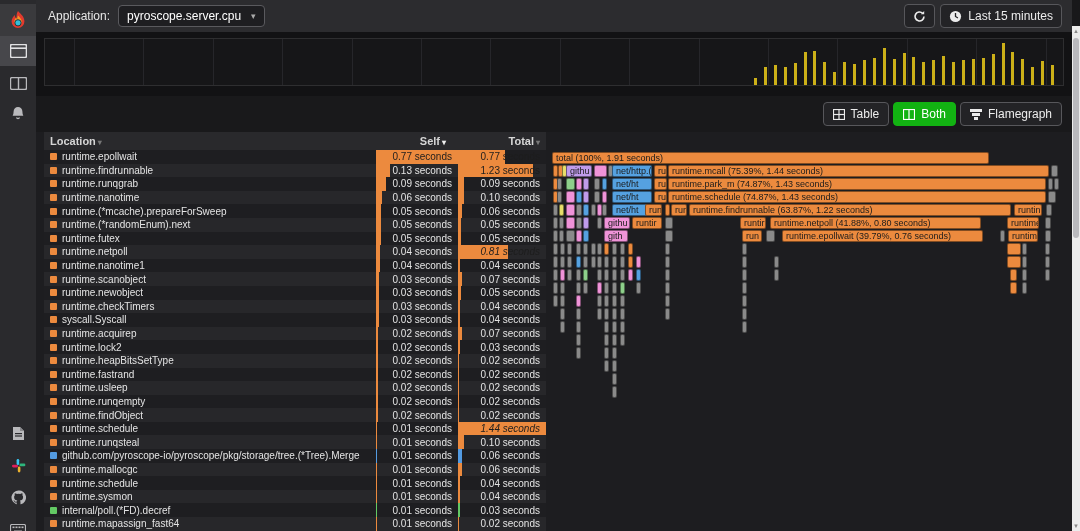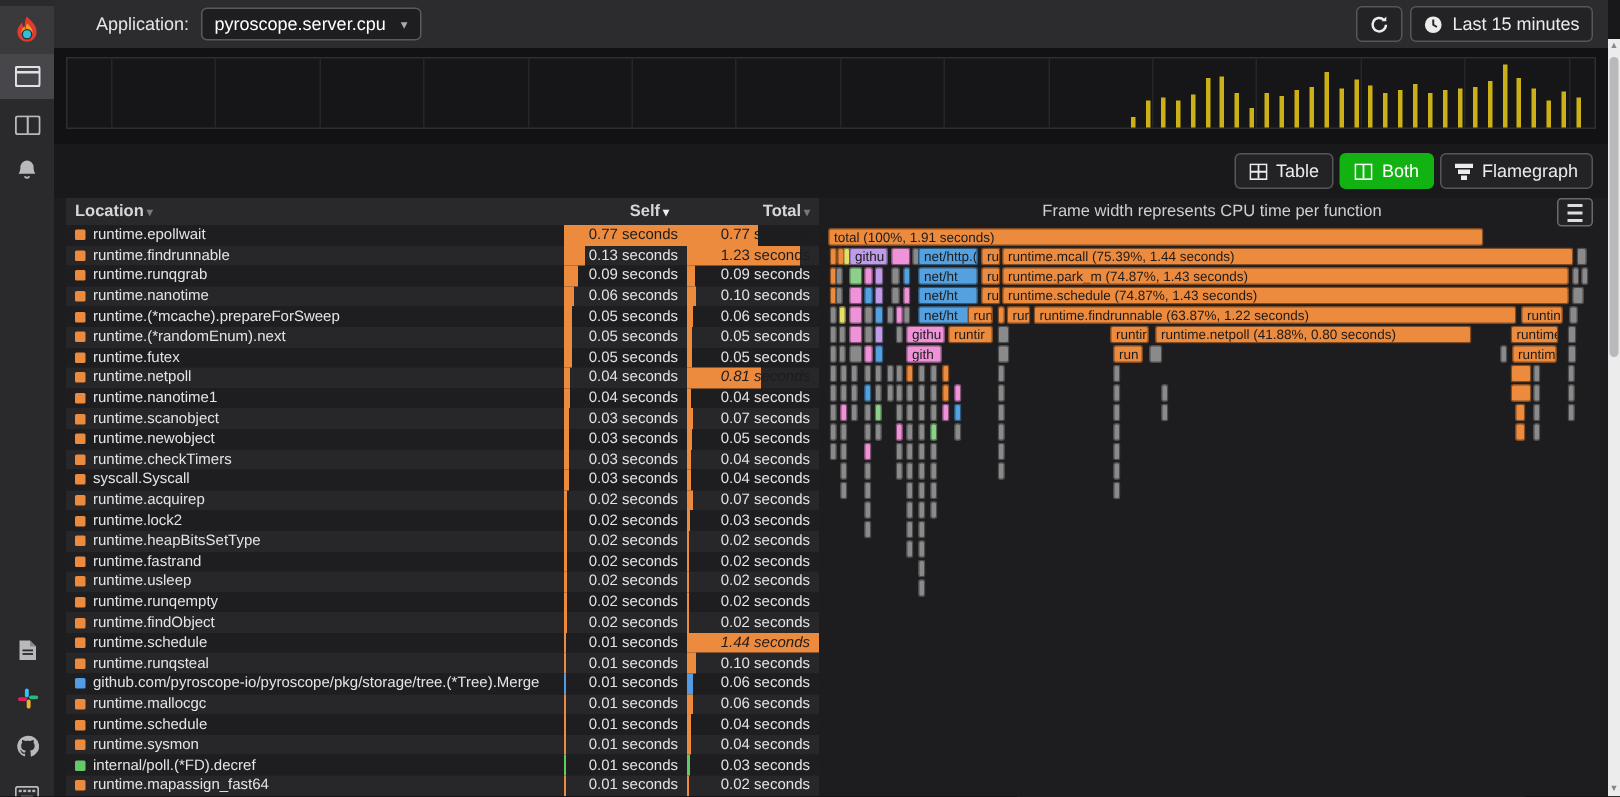--- a/index.html
+++ b/index.html
@@ -7,21 +7,21 @@
 
   
   .sidebar{position:absolute;left:0;top:0;width:36px;height:531px;background:#2a2a2d;}
   .side-item{position:absolute;left:0;width:36px;height:30px;display:flex;align-items:center;justify-content:center;color:#c3c3c6;}
   .side-item svg{display:block;}
   .logo-cell{top:4px;height:34px;background:#3a3a3d;}
   .active-cell{background:#47474b;}
 
   
   .topbar{position:absolute;left:36px;top:0;width:1036px;height:32px;background:#2c2c2f;display:flex;align-items:center;}
-  .app-label{color:#e6e6e6;font-size:12px;margin-left:28px;}
+  .app-label{color:#e6e6e6;font-size:12px;margin-left:12px;}
   .app-select{margin-left:8px;height:20px;background:#1e1e21;border:1px solid #5a5a5e;border-radius:4px;color:#fff;font-size:12px;display:flex;align-items:center;padding:0 8px;gap:10px;cursor:pointer;}
   .app-select .caret{color:#aaa;font-size:9px;}
   .topbar-right{margin-left:auto;display:flex;gap:5px;margin-right:10px;}
   .tb-btn{height:22px;background:#232326;border:1px solid #57575b;border-radius:4px;color:#ececec;font-size:12px;display:flex;align-items:center;padding:0 8px;gap:6px;cursor:pointer;}
 
   
   .timeline{position:absolute;left:36px;top:32px;width:1036px;height:64px;background:#121214;}
   .tl-plot{position:absolute;left:8px;top:6px;width:1018px;height:46px;background:#161618;border:1px solid #2e2e30;}
   .tl-grid{position:absolute;top:0;width:1px;height:100%;background:#26262a;}
   .tl-bar{position:absolute;bottom:0;width:3px;background:#ccb018;}
@@ -477,26 +477,20 @@
               <span class="t-ico" style="background: rgb(236, 138, 62);"></span>
               <span>runtime.mapassign_fast64</span>
             </span>
             <span class="t-cell self" style="background: linear-gradient(to right, rgb(236, 138, 62) 1.2987%, transparent 1.2987%);">0.01 seconds</span>
             <span class="t-cell total" style="background: linear-gradient(to right, rgb(236, 138, 62) 1.38889%, transparent 1.38889%);">0.02 seconds</span>
           </div>
         </div>
     </div>
 
     <div class="flame-panel">
-      <div class="fg-head">
-        <span>Frame width represents CPU time per function</span>
-        <div class="fg-menu">
-            <span class="lines"></span>
-          </div>
-      </div>
       <div class="fg-canvas">
           <div class="fseg" style="left: 0px; top: 0px; width: 437px; background: rgb(236, 138, 62);">total (100%, 1.91 seconds)</div>
           <div class="fseg" style="left: 1px; top: 13px; width: 4px; background: rgb(236, 138, 62);"></div>
           <div class="fseg" style="left: 6px; top: 13px; width: 3px; background: rgb(236, 138, 62);"></div>
           <div class="fseg" style="left: 10px; top: 13px; width: 3px; background: rgb(230, 222, 106);"></div>
           <div class="fseg" style="left: 14px; top: 13px; width: 26px; background: rgb(191, 155, 234);">githu</div>
           <div class="fseg" style="left: 42px; top: 13px; width: 13px; background: rgb(239, 147, 216);"></div>
           <div class="fseg" style="left: 56px; top: 13px; width: 3px; background: rgb(138, 138, 138);"></div>
           <div class="fseg" style="left: 60px; top: 13px; width: 40px; background: rgb(85, 161, 224);">net/http.(*</div>
           <div class="fseg" style="left: 102px; top: 13px; width: 13px; background: rgb(236, 138, 62);">runtim</div>
@@ -555,20 +549,21 @@
           <div class="fseg" style="left: 493px; top: 65px; width: 6px; background: rgb(138, 138, 138);"></div>
           <div class="fseg" style="left: 1px; top: 78px; width: 3px; background: rgb(138, 138, 138);"></div>
           <div class="fseg" style="left: 7px; top: 78px; width: 4px; background: rgb(138, 138, 138);"></div>
           <div class="fseg" style="left: 14px; top: 78px; width: 9px; background: rgb(138, 138, 138);"></div>
           <div class="fseg" style="left: 24px; top: 78px; width: 6px; background: rgb(239, 147, 216);"></div>
           <div class="fseg" style="left: 31px; top: 78px; width: 6px; background: rgb(85, 161, 224);"></div>
           <div class="fseg" style="left: 52px; top: 78px; width: 24px; background: rgb(239, 147, 216);">gith</div>
           <div class="fseg" style="left: 113px; top: 78px; width: 8px; background: rgb(138, 138, 138);"></div>
           <div class="fseg" style="left: 190px; top: 78px; width: 20px; background: rgb(236, 138, 62);">run</div>
           <div class="fseg" style="left: 214px; top: 78px; width: 9px; background: rgb(138, 138, 138);"></div>
+          <div class="fseg" style="left: 230px; top: 78px; width: 201px; background: rgb(236, 138, 62);">runtime.epollwait (39.79%, 0.76 seconds)</div>
           <div class="fseg" style="left: 448px; top: 78px; width: 5px; background: rgb(138, 138, 138);"></div>
           <div class="fseg" style="left: 456px; top: 78px; width: 30px; background: rgb(236, 138, 62);">runtim</div>
           <div class="fseg" style="left: 493px; top: 78px; width: 6px; background: rgb(138, 138, 138);"></div>
           <div class="fseg" style="left: 1px; top: 91px; width: 5px; background: rgb(138, 138, 138);"></div>
           <div class="fseg" style="left: 1px; top: 104px; width: 5px; background: rgb(138, 138, 138);"></div>
           <div class="fseg" style="left: 1px; top: 117px; width: 5px; background: rgb(138, 138, 138);"></div>
           <div class="fseg" style="left: 1px; top: 130px; width: 5px; background: rgb(138, 138, 138);"></div>
           <div class="fseg" style="left: 1px; top: 143px; width: 5px; background: rgb(138, 138, 138);"></div>
           <div class="fseg" style="left: 8px; top: 91px; width: 5px; background: rgb(138, 138, 138);"></div>
           <div class="fseg" style="left: 8px; top: 104px; width: 5px; background: rgb(138, 138, 138);"></div>

